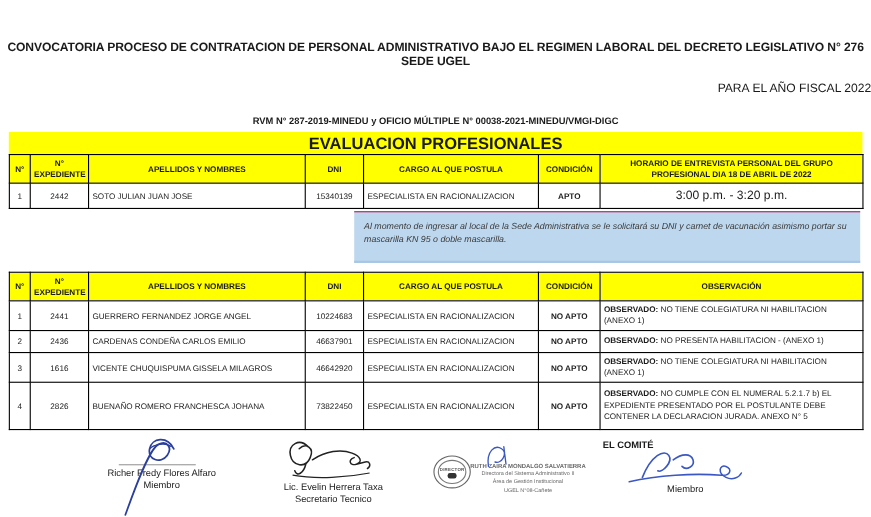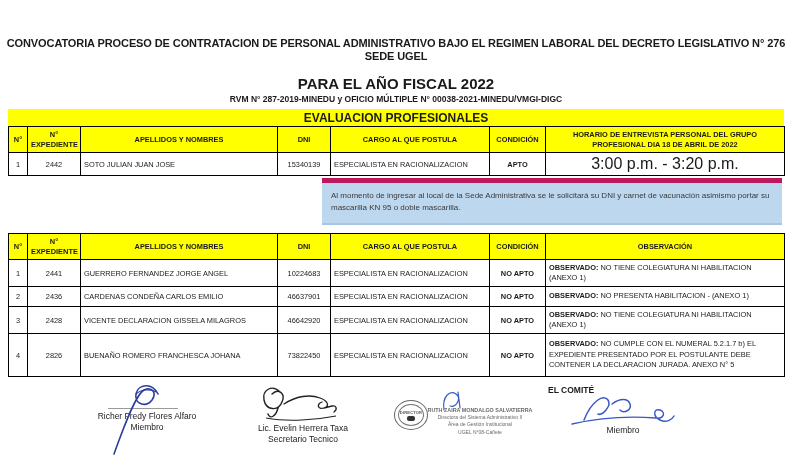--- a/index.html
+++ b/index.html
@@ -4,44 +4,44 @@
 <style>
   * { margin:0; padding:0; box-sizing:border-box; }
   html,body { background:#ffffff; }
   .page {
     position:relative; width:792px; height:470px; background:#fff;
     font-family:"Liberation Sans", sans-serif; color:#1a1a1a; overflow:hidden;border-radius:29px;
   }
   
   .titles { padding-top:37px; text-align:center; }
   .title-line { font-size:11px; font-weight:bold; line-height:13px; letter-spacing:-0.1px; }
-  .subtitle { margin-top:12px; font-size:15px; font-weight:bold; }
-  .reference { margin-top:2px; font-size:8.5px; font-weight:bold; }
+  .subtitle { margin-top:12px; font-size:11px; font-weight:normal;text-align:right; }
+  .reference { margin-top:18px; font-size:8.5px; font-weight:bold; }
   
   .section-band {
     margin:5px 8px 0 8px; background:#FFFF00; text-align:center;
-    font-size:12px; font-weight:bold; padding:2px 0 1px 0;
+    font-size:15px; font-weight:bold; padding:2px 0 1px 0;
   }
   
   table { width:776px; margin:0 8px; border-collapse:collapse; table-layout:fixed; }
   td, th { border:1px solid #000; font-size:7.4px; padding:1px 3px; overflow:hidden; }
   th { background:#FFFF00; font-weight:bold; text-align:center; line-height:1.25; }
   thead tr { height:26px; }
   .t1 tbody tr { height:23px; }
   td.c { text-align:center; }
   td.l { text-align:left; }
   td.bold { font-weight:bold; }
-  td.time { font-size:16px; text-align:center; }
+  td.time { font-size:11px; text-align:center; }
   .obs { line-height:1.4; }
   .obs b { font-weight:bold; }
   
   .note {
     margin:2px 8px 0 322px; width:460px; min-height:47px;
-    background:#BDD7EE; border-top:5px solid #be185d; border-bottom:2px solid #A8C6E4;
-    padding:7px 9px 4px 9px; font-size:8px; line-height:1.55; color:#3a3a3a;
+    background:#BDD7EE; border-top:1px solid #be185d; border-bottom:2px solid #A8C6E4;
+    padding:7px 9px 4px 9px; font-size:8px; line-height:1.55; color:#3a3a3a;font-style:italic;
   }
   .t2 { margin-top:8px; }
   .t2 tbody tr.r1 { height:27px; }
   .t2 tbody tr.r2 { height:20px; }
   .t2 tbody tr.r3 { height:27px; }
   .t2 tbody tr.r4 { height:43px; }
   
   .sig-area { position:relative; margin-top:5px; height:100px; }
   .sig-block { position:absolute; text-align:center; }
   .sig-name { font-size:8.5px; color:#222; line-height:1.3; }
@@ -148,22 +148,22 @@
         <td class="c">2</td>
         <td class="c">2436</td>
         <td class="l">CARDENAS CONDEÑA CARLOS EMILIO</td>
         <td class="c">46637901</td>
         <td class="l">ESPECIALISTA EN RACIONALIZACION</td>
         <td class="c bold">NO APTO</td>
         <td class="l obs"><b>OBSERVADO:</b><span> NO PRESENTA HABILITACION - (ANEXO 1)</span></td>
       </tr>
       <tr class="r3">
         <td class="c">3</td>
-        <td class="c">2428</td>
-        <td class="l">VICENTE DECLARACION GISSELA MILAGROS</td>
+        <td class="c">1616</td>
+        <td class="l">VICENTE CHUQUISPUMA GISSELA MILAGROS</td>
         <td class="c">46642920</td>
         <td class="l">ESPECIALISTA EN RACIONALIZACION</td>
         <td class="c bold">NO APTO</td>
         <td class="l obs"><b>OBSERVADO:</b><span> NO TIENE COLEGIATURA NI HABILITACION (ANEXO 1)</span></td>
       </tr>
       <tr class="r4">
         <td class="c">4</td>
         <td class="c">2826</td>
         <td class="l">BUENAÑO ROMERO FRANCHESCA JOHANA</td>
         <td class="c">73822450</td>

